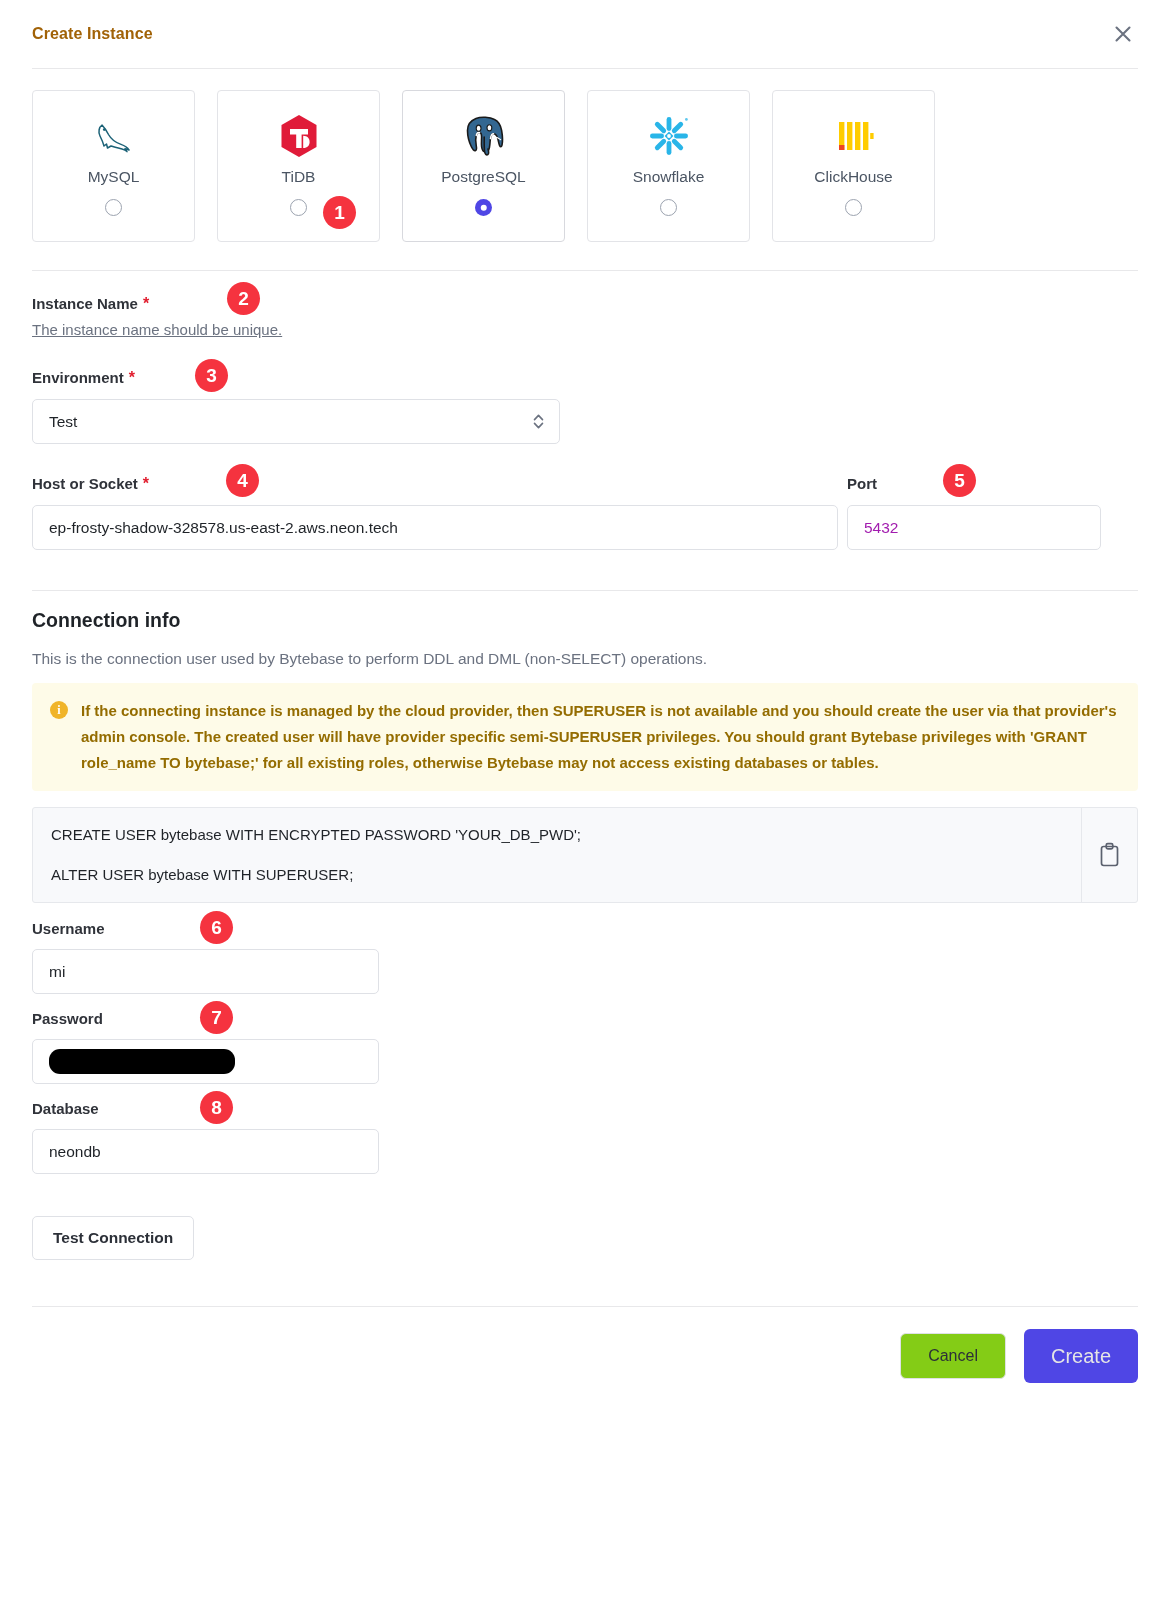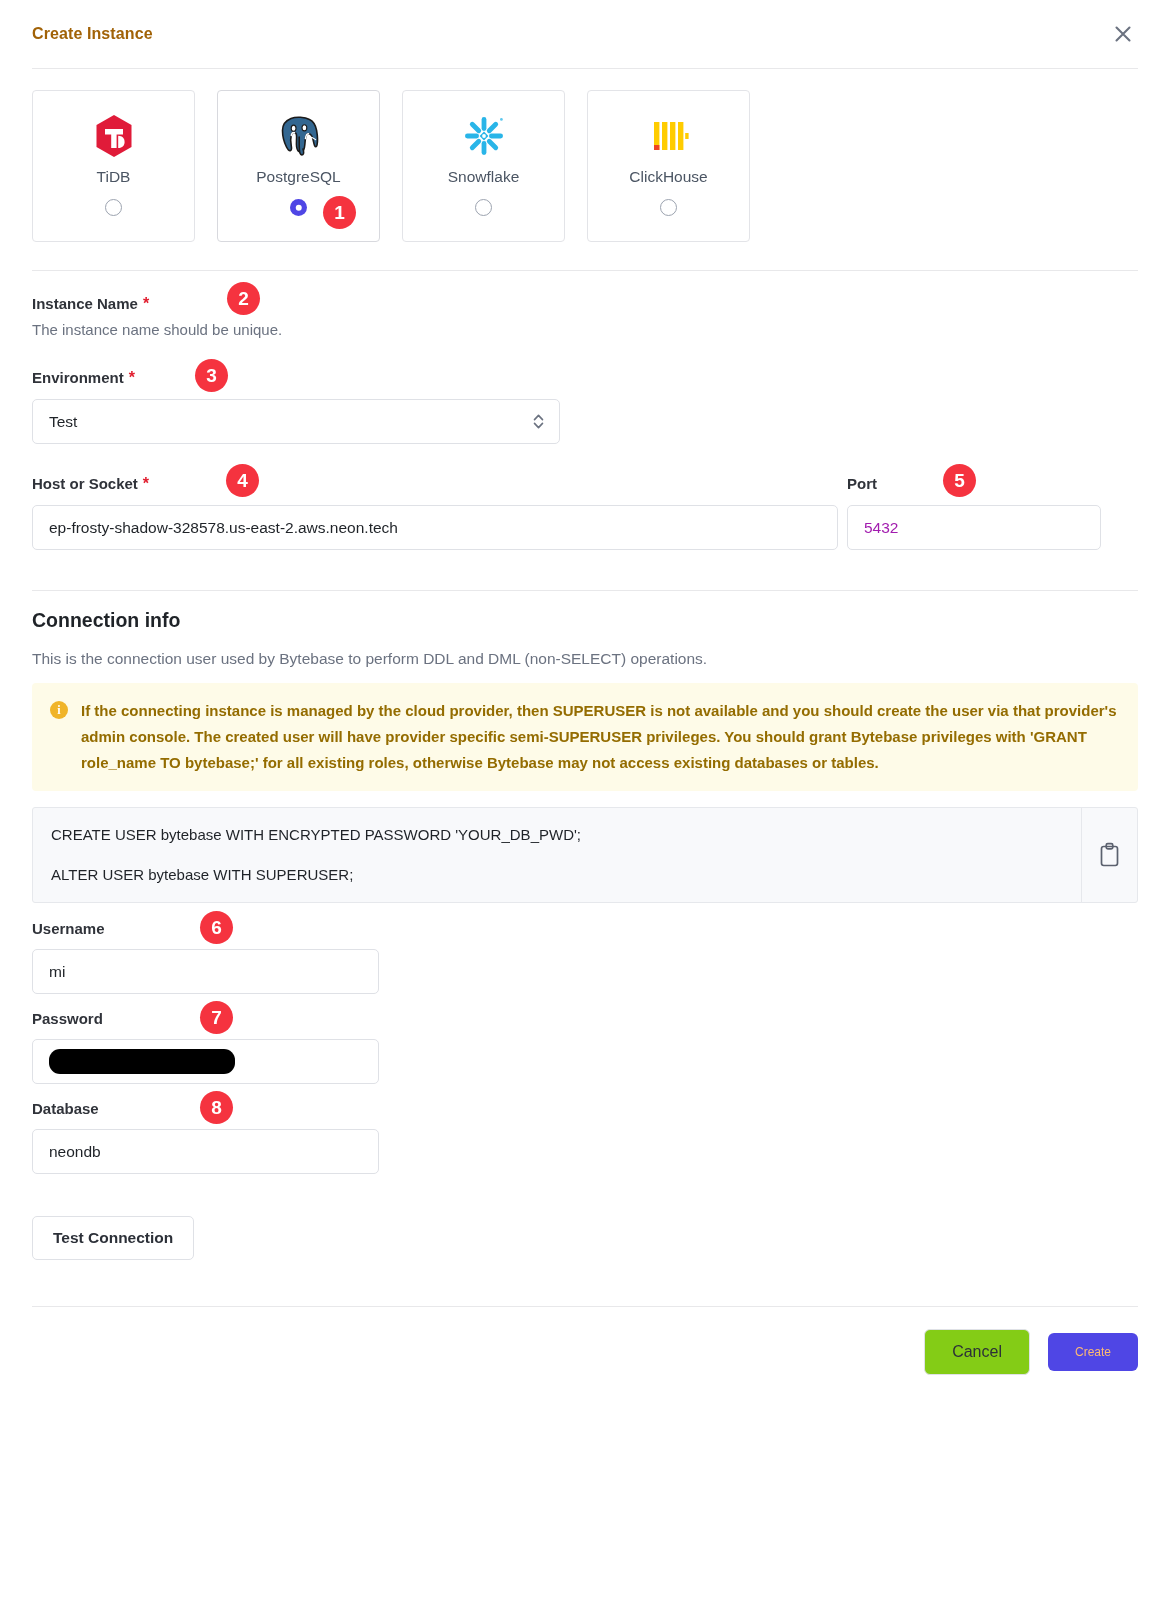--- a/index.html
+++ b/index.html
@@ -128,20 +128,21 @@
     color: #30333a;
     display: flex;
     align-items: center;
     gap: 5px;
   }
   .req { color: #e11d2e; font-size: 16px; line-height: 1; }
   .field-hint {
     font-size: 15px;
     color: #6b7280;
     margin-top: 9px;
+    text-decoration: underline;
   }
   .text-input {
     height: 45px;
     border: 1px solid #dfe1e6;
     border-radius: 5px;
     background: #fff;
     font-size: 15.5px;
     color: #1f2328;
     padding: 0 16px;
     display: flex;
@@ -282,47 +283,61 @@
     padding: 0 27px;
     border: 1px solid #dfe1e6;
     border-radius: 6px;
     background: #84cc16;
     font-size: 16px;
     color: #2c3038;
     cursor: pointer;
     font-family: "Liberation Sans", sans-serif;
   }
   .btn-primary {
-    height: 38px;
+    height: 54px;
     padding: 0 27px;
     border: none;
     border-radius: 6px;
     background: #4f46e5;
-    font-size: 12px;
-    color: #fdba74;
+    font-size: 20px;
+    color: #e5e5e5;
     cursor: pointer;
     font-family: "Liberation Sans", sans-serif;
   }
   .row-flex { display: flex; }
 </style>
 </head>
 <body>
 
 <div class="dialog-header">
   <div class="dialog-title">Create Instance</div>
   <div class="close-btn">
     <svg width="22" height="22" viewBox="0 0 22 22" aria-hidden="true">
       <path d="M4.5 4.5 L17.5 17.5 M17.5 4.5 L4.5 17.5" stroke="#6b7280" stroke-width="2.1" stroke-linecap="round"></path>
     </svg>
   </div>
 </div>
 <hr class="hr">
 
 <div class="engine-row">
 
+  <div class="engine-card">
+    <div class="engine-logo">
+      <svg width="52" height="42" viewBox="0 0 52 42" aria-hidden="true">
+        <path d="M14 10 C11 12 10 17 12 21 C13.5 24 15 27 16 31 L18.5 29 L19.5 33 L23 31
+                 C26 32 30 33 34 34 C36.5 34.6 38 35.4 39 36.6 L37 33.6 L41 35
+                 C39.5 32.6 36.5 30.6 33 29.4 C27.5 27.5 23 24 20.5 19.5 C19 16.6 17 13 14 10 Z" fill="none" stroke="#1c6277" stroke-width="1.5" stroke-linejoin="round"></path>
+        <circle cx="16.2" cy="14.6" r="1.3" fill="#1c6277"></circle>
+      </svg>
+    </div>
+    <div class="engine-label">MySQL</div>
+    <div class="radio-wrap">
+      <span class="radio"></span>
+    </div>
+  </div>
 
   <div class="engine-card">
     <div class="engine-logo">
       <svg width="42" height="46" viewBox="0 0 42 46" aria-hidden="true">
         <path d="M21 2 L38.5 12 L38.5 34 L21 44 L3.5 34 L3.5 12 Z" fill="#e01b39"></path>
         <path d="M12 16 H30 V21.5 H23.6 V35 H18.2 V21.5 H12 Z" fill="#fff"></path>
         <path d="M25.2 22.8 C29.4 22.8 31.6 25.6 31.6 29 C31.6 32.4 29.4 35 25.2 35 Z" fill="#fff"></path>
       </svg>
     </div>
     <div class="engine-label">TiDB</div>

